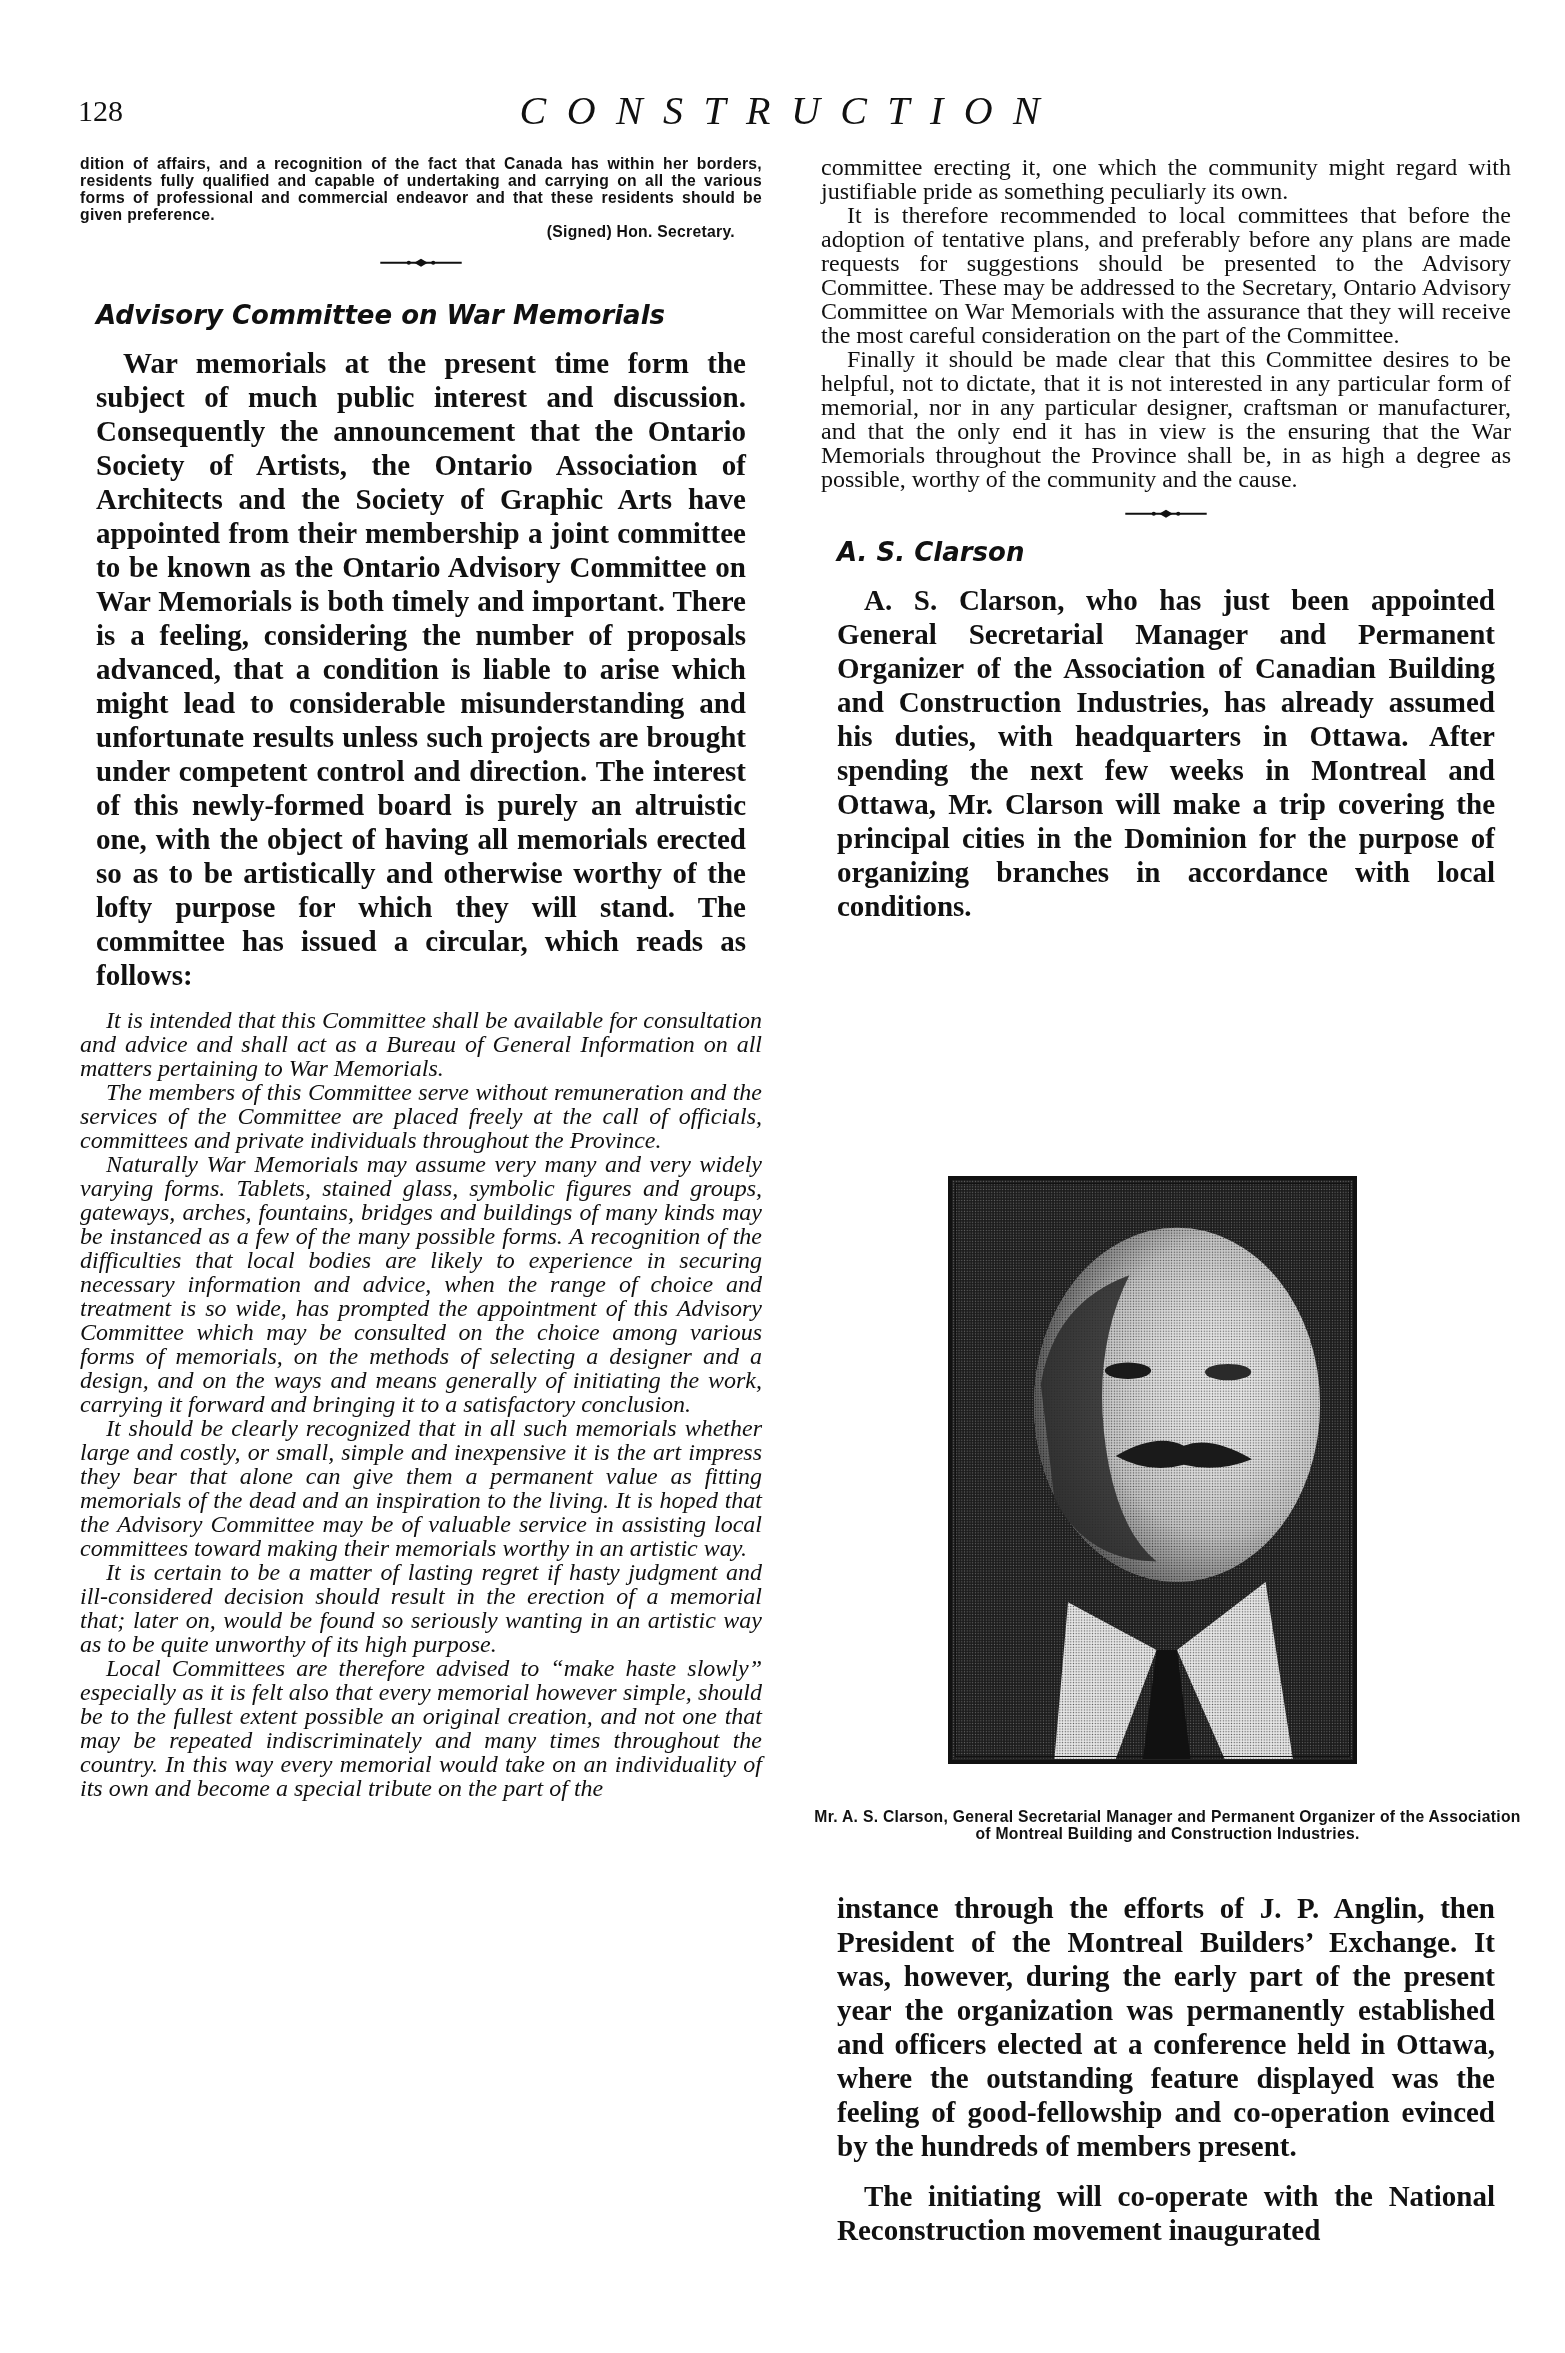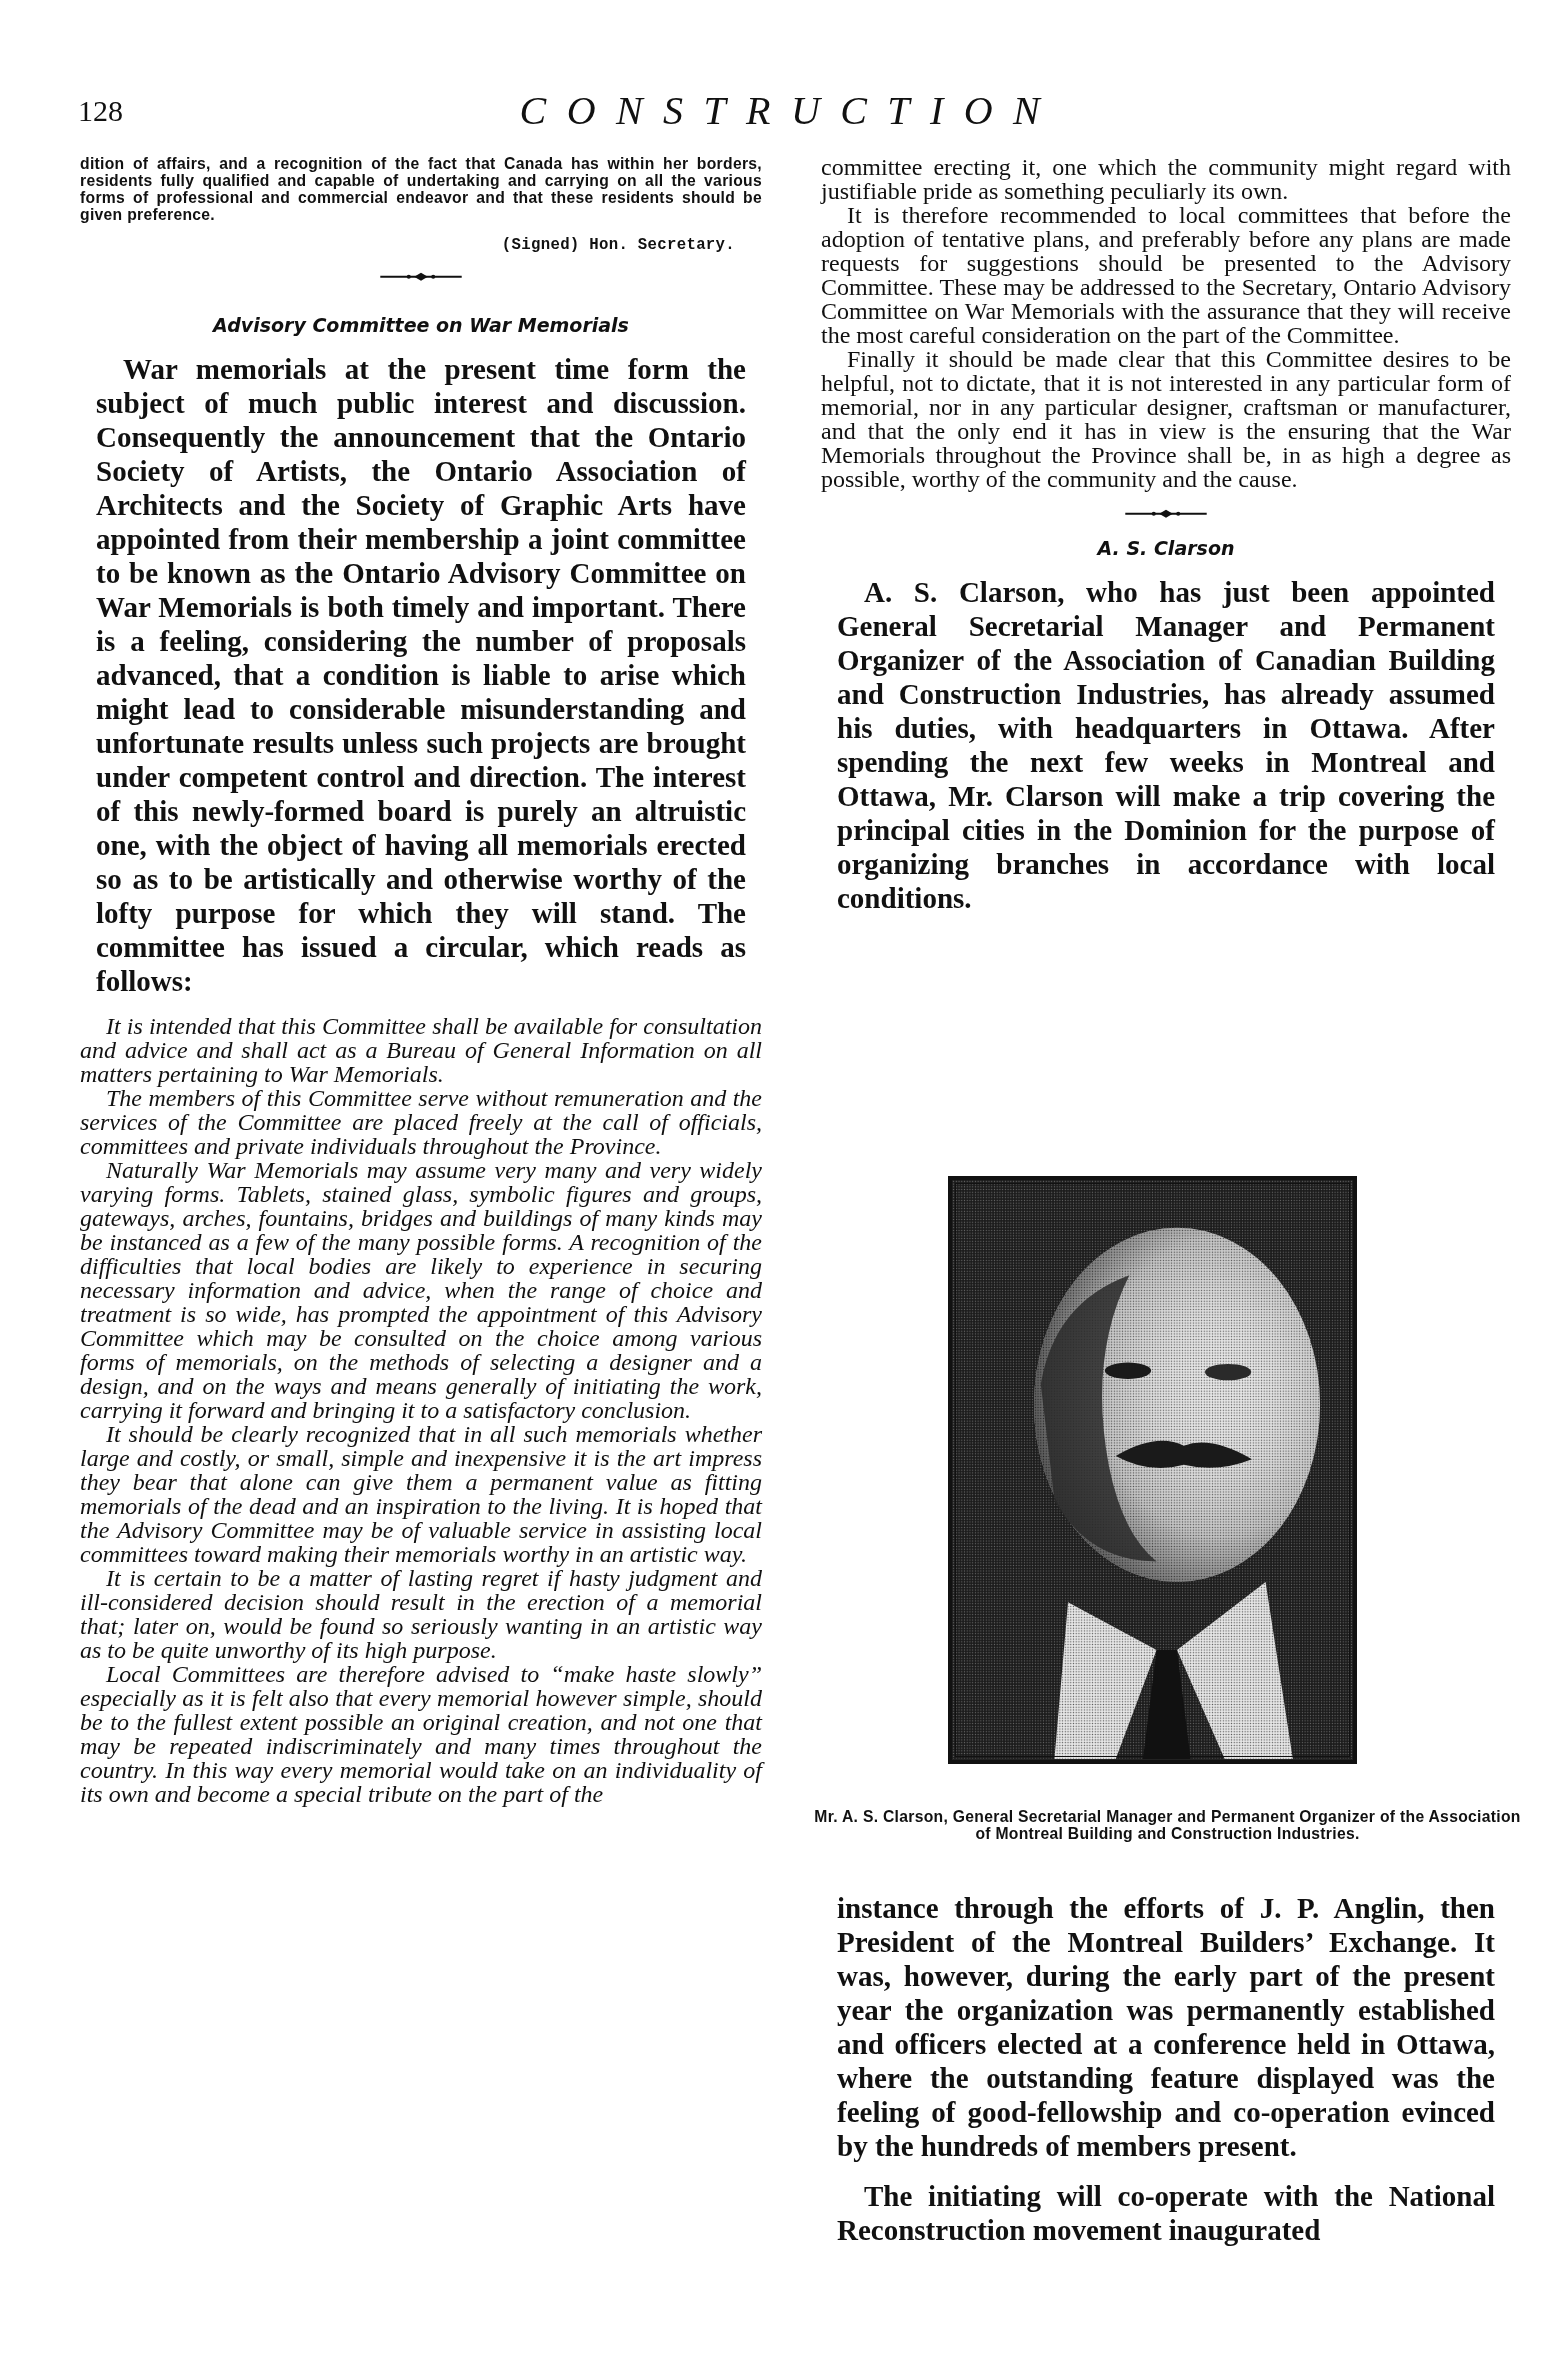--- a/index.html
+++ b/index.html
@@ -5,24 +5,24 @@
   html, body { margin: 0; padding: 0; background: #ffffff; }
   body { width: 1566px; height: 2354px; position: relative; overflow: hidden; color: #111; font-family: "Liberation Serif", "DejaVu Serif", serif; }
   .page-num { position: absolute; left: 78px; top: 94px; font-size: 30px; font-family: "Liberation Serif", serif; }
   .masthead { position: absolute; left: 0; width: 1566px; top: 87px; text-align: center; font-size: 40px; font-style: italic; letter-spacing: 20.4px; padding-left: 6.8px; font-family: "Liberation Serif", serif; }
   .col { position: absolute; }
   .col-left { left: 80px; width: 682px; }
   .col-right { left: 821px; width: 690px; }
   .small { font-size: 24px; line-height: 24px; text-align: justify; margin: 0; }
   .small-indent { text-indent: 26px; }
   .tiny-sans { font-family: "Liberation Sans", "DejaVu Sans", sans-serif; font-weight: bold; font-size: 15.7px; line-height: 17px; text-align: justify; letter-spacing: 0.3px; margin: 0; }
-  .signed { text-align: right; padding-right: 27px; margin-top: 14px; font-family: Liberation Mono, monospace; }
+  .signed { text-align: right; padding-right: 27px; margin-top: 0; }
   .big { font-size: 29px; line-height: 34px; text-align: justify; margin: 16px; font-weight: bold; }
   .big-indent { text-indent: 27px; }
-  .heading { font-family: "DejaVu Sans", "Liberation Sans", sans-serif; font-weight: bold; font-style: italic; font-size: 19px; text-align: center; margin: 16px; }
+  .heading { font-family: "DejaVu Sans", "Liberation Sans", sans-serif; font-weight: bold; font-style: italic; font-size: 26px; margin: 16px; }
   .ornament { display: flex; justify-content: center; align-items: center; height: 20.4px; }
   .photo-frame { position: absolute; left: 948px; top: 1176px; width: 409px; height: 588px; border: 4.1px solid #111; background: #222; box-sizing: border-box; outline: 1.4px solid #111; outline-offset: -8.2px; overflow: hidden; }
   .caption { position: absolute; left: 813px; top: 1808px; width: 709px; }
   .caption p { text-align-last: auto; }
 </style>
 </head>
 <body>
 
 <div class="page-num">128</div>
 <div class="masthead">CONSTRUCTION</div>

